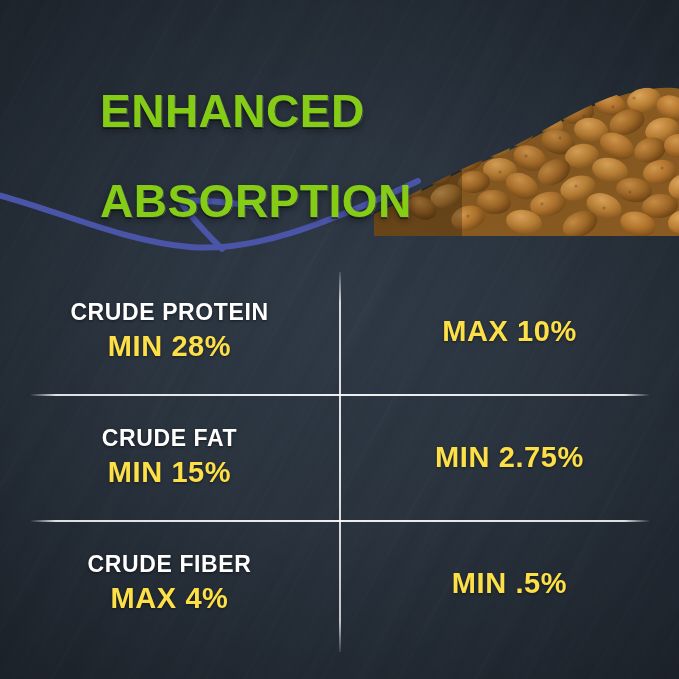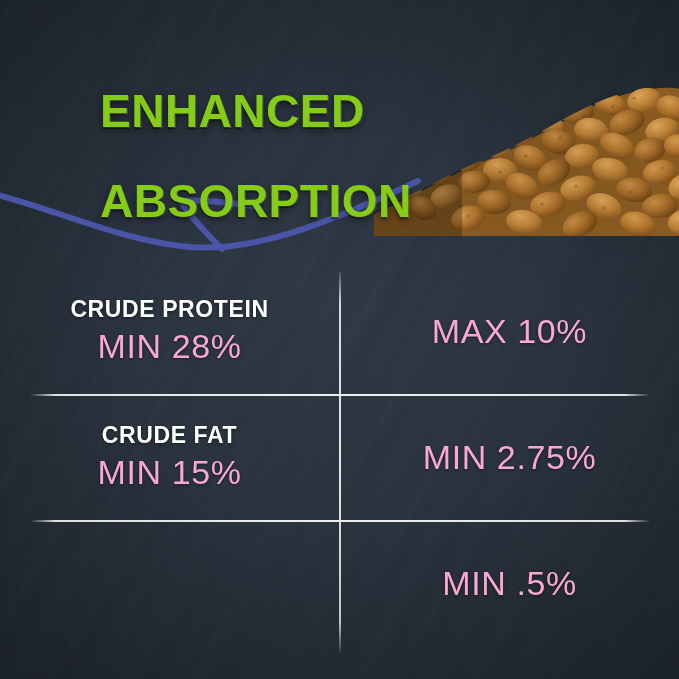--- a/index.html
+++ b/index.html
@@ -172,23 +172,23 @@
     color: #ffffff;
     font-size: 23px;
     font-weight: 700;
     letter-spacing: 0.6px;
     text-transform: uppercase;
     text-shadow: 0 1px 3px rgba(0,0,0,0.55);
     margin-bottom: 4px;
     white-space: nowrap;
   }
   .nut-value {
-    color: #f9a8d4;
-    font-size: 34px;
-    font-weight: 400;
+    color: #fde047;
+    font-size: 29px;
+    font-weight: 700;
     letter-spacing: 0.6px;
     text-transform: uppercase;
     text-shadow: 0 1px 3px rgba(0,0,0,0.45);
     white-space: nowrap;
   }
 </style>
 </head>
 <body>
 
 <div class="poster">
@@ -326,19 +326,23 @@
 
     <div class="cell c-l r-1">
       <div class="nut-label">CRUDE FAT</div>
       <div class="nut-value">MIN 15%</div>
     </div>
 
     <div class="cell c-r r-1">
       <div class="nut-value">MIN 2.75%</div>
     </div>
 
+    <div class="cell c-l r-2">
+      <div class="nut-label">CRUDE FIBER</div>
+      <div class="nut-value">MAX 4%</div>
+    </div>
 
     <div class="cell c-r r-2">
       <div class="nut-value">MIN .5%</div>
     </div>
 
   </div>
 </div>
 
 </body></html>

